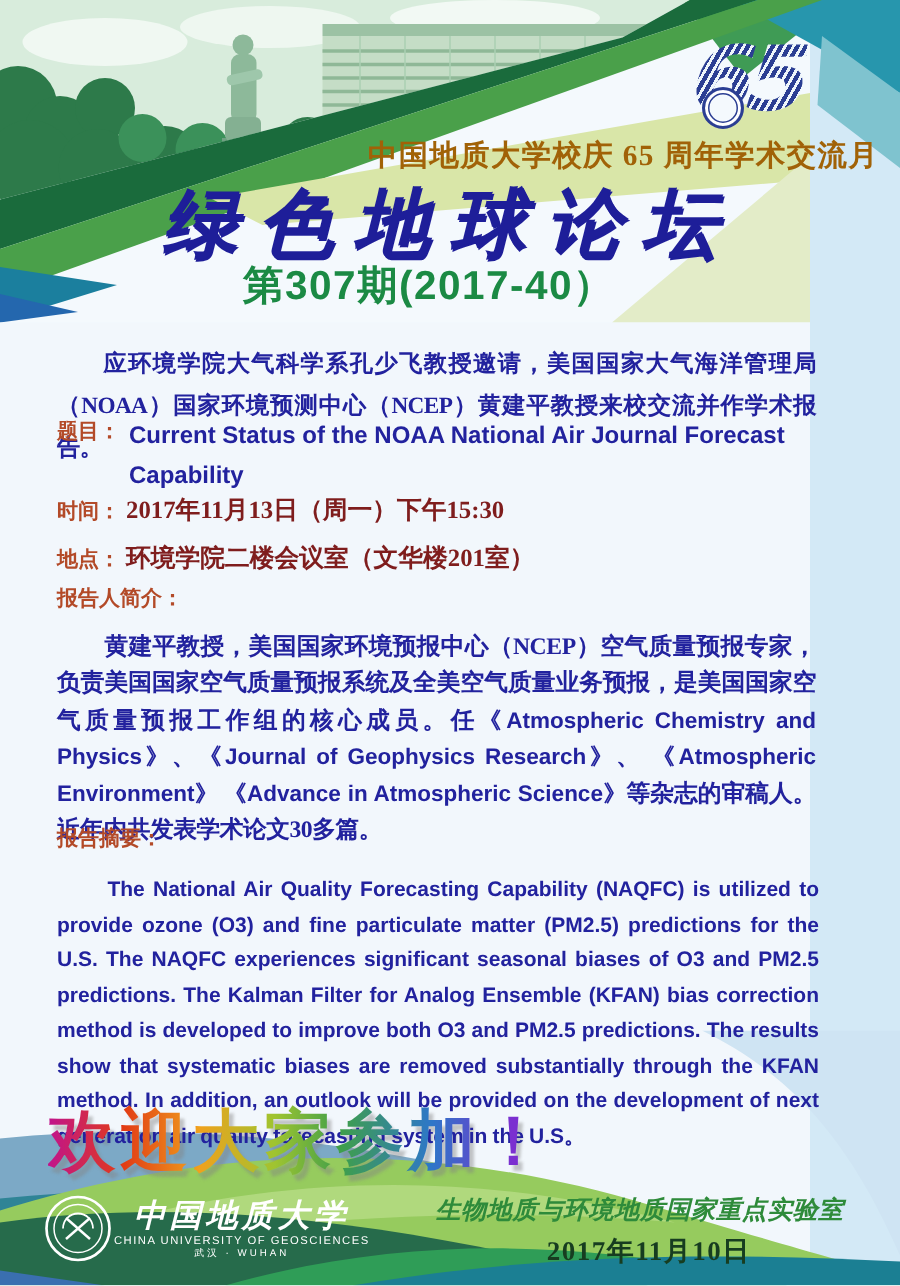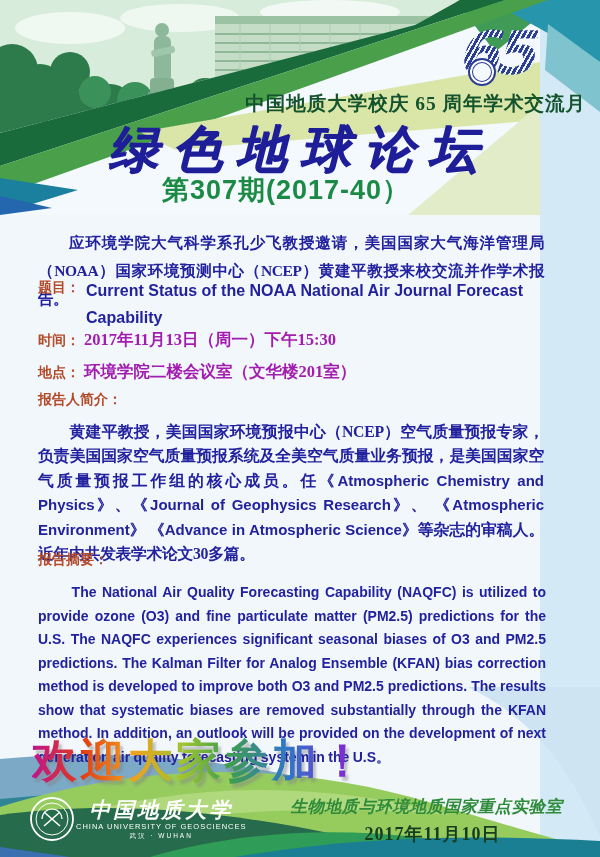--- a/index.html
+++ b/index.html
@@ -10,21 +10,21 @@
   }
   
   .band{position:absolute;left:540px;top:0;width:60px;height:857px;background:#d3e9f6;z-index:0;}
   .top-art,.bottom-art{position:absolute;left:0;z-index:1;display:block;}
   .top-art{top:0;}
   .bottom-art{top:687px;}
 
   
   .anniv-line{
     position:absolute;top:90px;right:14px;z-index:3;
-    font-size:19.5px;font-weight:bold;color:#14532d;letter-spacing:1px;white-space:nowrap;margin-left:30px;
+    font-size:19.5px;font-weight:bold;color:#a16207;letter-spacing:1px;white-space:nowrap;margin-left:30px;
   }
   .forum-title{
     position:absolute;top:116px;left:0;width:600px;z-index:3;text-align:center;
     font-size:50px;font-weight:bold;font-style:italic;color:#1e1e99;letter-spacing:14px;
     text-shadow:1px 1px 0 #1e1e99;white-space:nowrap;
   }
   .issue-line{
     position:absolute;top:172px;left:0;width:572px;z-index:3;text-align:center;
     font-size:27px;font-weight:bold;color:#1b8a44;letter-spacing:1px;
     font-family:"Liberation Sans","DejaVu Sans",sans-serif;
@@ -52,21 +52,21 @@
          text-indent:2em;letter-spacing:-0.4px;}
   .row{white-space:nowrap;}
   .label{color:#b34a28;font-weight:bold;font-size:14px;}
   .topic-blk{top:277px;}
   .topic-label{position:absolute;left:0;top:2px;}
   .topic-text{display:block;margin-left:48px;width:458px;
     font-family:"Liberation Sans","DejaVu Sans",sans-serif;
     font-weight:bold;font-size:16px;line-height:27px;color:#22229e;white-space:normal;}
   .time-blk{top:329px;}
   .venue-blk{top:361px;}
-  .value{font-weight:bold;font-size:16.5px;color:#a21caf;}
+  .value{font-weight:bold;font-size:16.5px;color:#7f1d1d;}
   .biolabel-blk{top:390px;}
   .bio-blk{top:404px;font-size:15.8px;font-weight:600;line-height:24.5px;text-align:justify;
            text-indent:2em;letter-spacing:-0.3px;}
   .journal{font-family:"Liberation Sans","DejaVu Sans",sans-serif;font-weight:bold;font-size:15px;letter-spacing:0;}
   .abslabel-blk{top:550px;}
   .abstract-blk{top:567px;font-family:"Liberation Sans","DejaVu Sans",sans-serif;
     font-weight:bold;font-size:14px;line-height:23.5px;text-align:justify;
     text-indent:2.4em;width:508px;word-spacing:-0.5px;}
 
   

